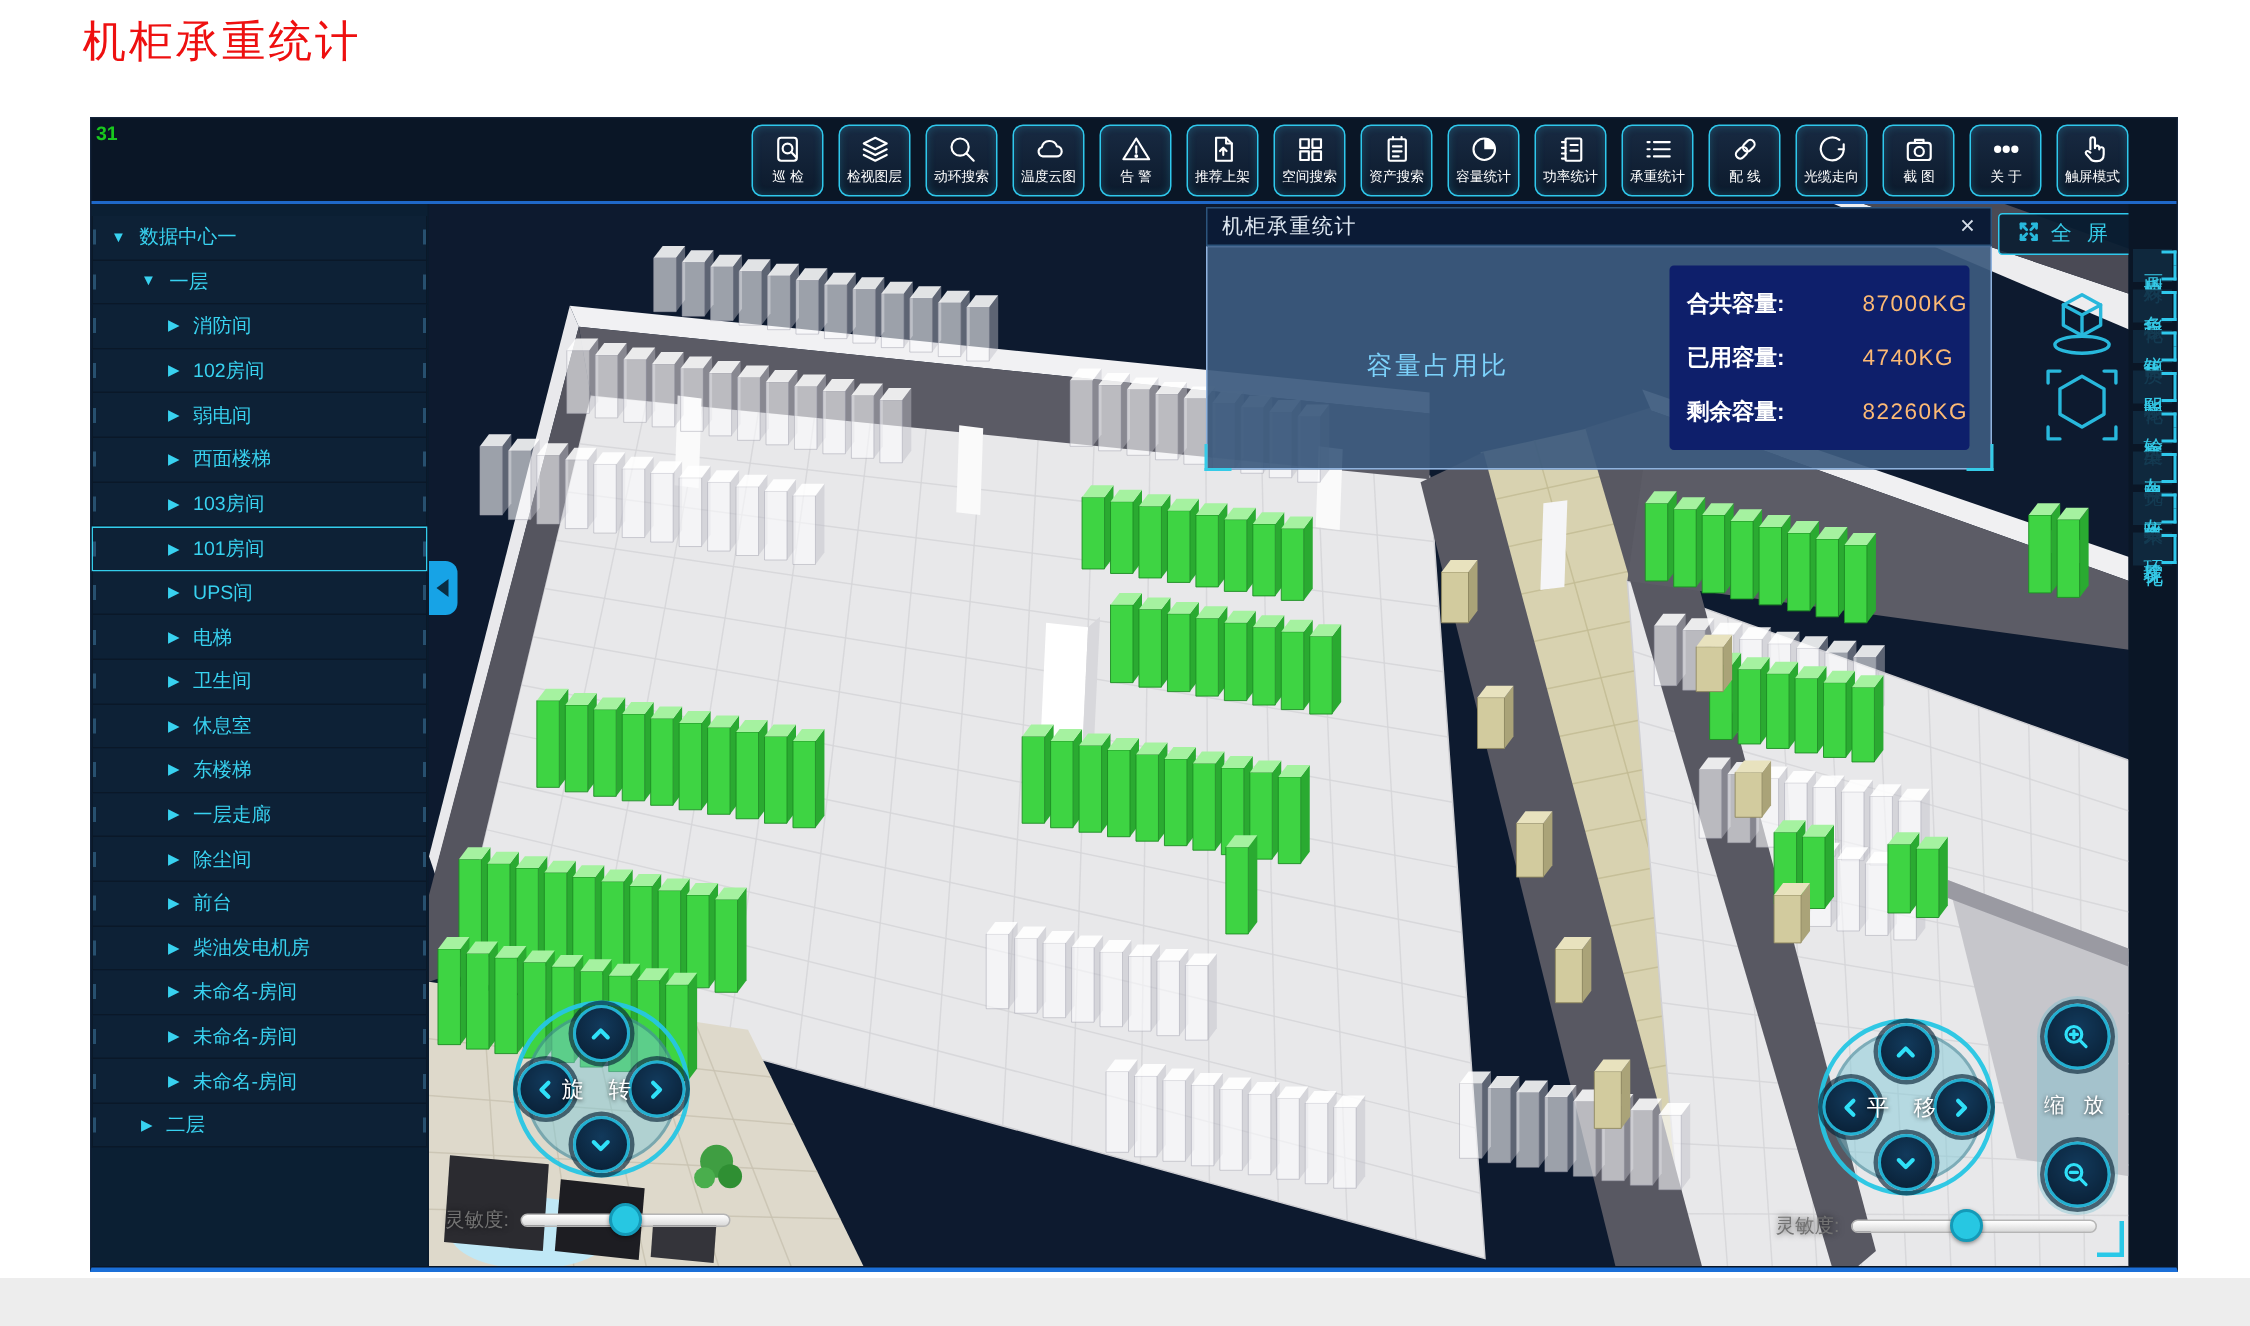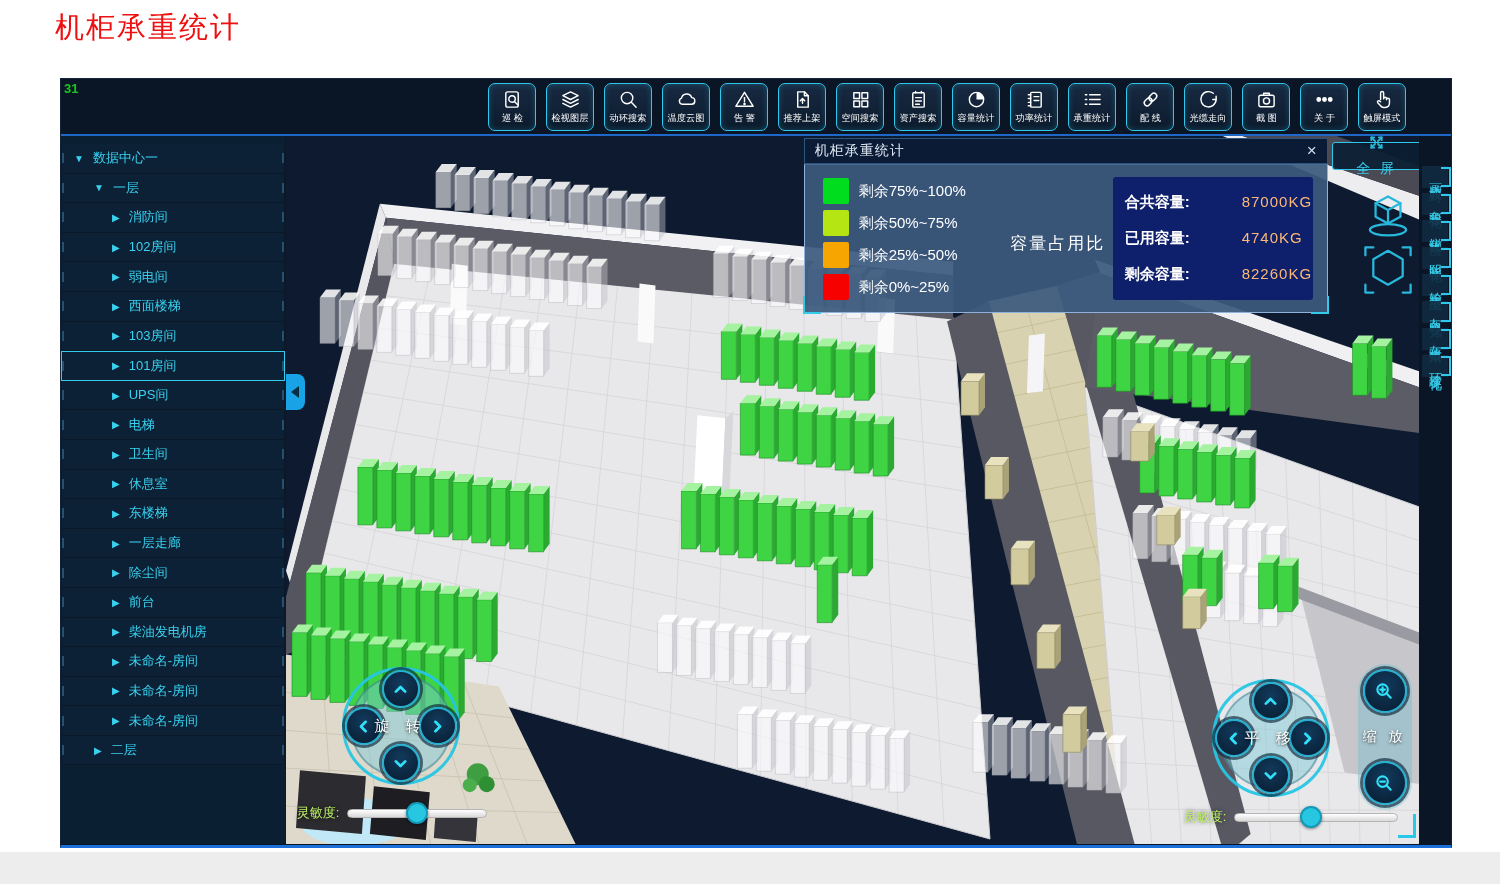--- a/index.html
+++ b/index.html
@@ -15,21 +15,21 @@
   
   .app {
     position: absolute; left: 60px; top: 78px;
     width: 1392px; height: 770px;
     background: #0a1626;
     border: 1px solid #13233a;
     border-bottom: 3px solid #1b6fd8;
   }
   .topbar { position: relative; height: 57px; background: #0a1626; border-bottom: 2px solid #1f68c8; }
   .fps { position: absolute; left: 3px; top: 2px; color: #19c81e; font-size: 13px; font-weight: bold; }
-  .toolbar { position: absolute; left: 427px; top: 4px; display: flex; gap: 10px; }
+  .toolbar { position: absolute; left: 440px; top: 4px; display: flex; gap: 10px; }
   .tbtn {
     width: 48px; height: 48px; border-radius: 7px; cursor: pointer;
     background: linear-gradient(#182a42, #0c1a2c);
     border: 1px solid #2fc8ec;
     box-shadow: inset 0 0 6px rgba(47,200,236,.25);
     display: flex; flex-direction: column; align-items: center; justify-content: center; gap: 1px;
     color: #fff; padding: 0;
   }
   .tbtn svg { width: 21px; height: 21px; display: block; }
   .tlabel { font-size: 10px; color: #fff; white-space: nowrap; transform: scale(.92); }
@@ -69,35 +69,35 @@
     content: ""; position: absolute; bottom: -2px; width: 16px; height: 16px;
   }
   .popup-body::before { left: -2px; border-left: 2px solid #35cbe8; border-bottom: 2px solid #35cbe8; }
   .popup-body::after { right: -2px; border-right: 2px solid #35cbe8; border-bottom: 2px solid #35cbe8; }
   .legend { padding: 13px 0 0 18px; width: 198px; }
   .lrow { display: flex; align-items: center; margin-bottom: 6px; }
   .lswatch { width: 26px; height: 26px; border-radius: 2px; margin-right: 10px; flex: none; }
   .llabel { color: #fff; font-size: 15px; white-space: nowrap; }
   .pcenter { flex: 1; display: flex; flex-direction: column; align-items: center; justify-content: center; }
   .pvalue { font-size: 57px; font-weight: bold; color: #16e124; line-height: 1; }
-  .pcap { margin-top: 9px; color: #ffffff; font-size: 17px; letter-spacing: 2px; }
+  .pcap { margin-top: 9px; color: #7dd3fc; font-size: 17px; letter-spacing: 2px; }
   .statsbox {
     width: 200px; margin: 12px 14px 12px 0; padding: 8px 12px;
     background: #0e1f6b; border-radius: 3px;
     display: flex; flex-direction: column; justify-content: space-around;
   }
   .stat { display: flex; align-items: baseline; font-size: 15px; gap: 44px; }
   .stat .sl { color: #fff; font-weight: bold; margin-right: 8px; white-space: nowrap; }
   .stat .sv { color: #fdba74; letter-spacing: 1px; }
   
   .fsbtn {
     position: absolute; left: 1046px; top: 6px; width: 90px; height: 28px;
     background: rgba(10,30,50,.9); border: 1px solid #2fc8ec; border-radius: 3px;
     display: flex; align-items: center; justify-content: center; gap: 7px;
-    color: #35cbe8; font-size: 14px; letter-spacing: 3px; cursor: pointer; flex-direction: column;
+    color: #35cbe8; font-size: 14px; letter-spacing: 3px; cursor: pointer;
   }
   .viewicon { position: absolute; width: 56px; height: 52px; cursor: pointer; background: none; border: none; }
   .viewicon svg { width: 100%; height: 100%; }
   
   .collapse {
     position: absolute; left: -1px; top: 238px; width: 20px; height: 36px;
     background: #17a3e6; border-radius: 0 8px 8px 0; border: none; cursor: pointer;
     display: flex; align-items: center; justify-content: center;
   }
   .collapse .tri { width: 0; height: 0; border-top: 6px solid transparent; border-bottom: 6px solid transparent; border-right: 8px solid #0a2d42; }
@@ -123,21 +123,21 @@
   .zoompanel {
     position: absolute; left: 1072px; top: 528px; width: 54px; height: 146px;
     background: rgba(110,190,205,.38); border-radius: 27px;
     display: flex; flex-direction: column; align-items: center; justify-content: space-between; padding: 5px 0;
   }
   .zbtn { width: 44px; height: 44px; flex: none; }
   .zbtn svg { width: 21px; height: 21px; }
   .zlabel { color: #fff; font-size: 14px; letter-spacing: 4px; text-shadow: 0 1px 3px rgba(0,0,0,.8); }
   
   .slider { position: absolute; display: flex; align-items: center; gap: 8px; }
-  .slabel { color: #bef264; font-size: 13px; text-shadow: 0 0 4px rgba(0,0,0,.7); white-space: nowrap; }
+  .slabel { color: #737373; font-size: 13px; text-shadow: 0 0 4px rgba(0,0,0,.7); white-space: nowrap; }
   .strack { position: relative; height: 9px; background: linear-gradient(#ffffff,#d9d9d9); border: 1px solid #b5b5b5; border-radius: 5px; cursor: pointer; }
   .sthumb { position: absolute; top: 50%; transform: translate(-50%,-50%); width: 22px; height: 22px;
     border-radius: 50%; background: #27c7e2; border: 2px solid #149ab8; box-shadow: 0 1px 3px rgba(0,0,0,.45); cursor: pointer; }
   .corner-br { position: absolute; right: 3px; bottom: 6px; width: 18px; height: 24px;
     border-right: 3px solid #29c8e8; border-bottom: 3px solid #29c8e8; }
   
   .rightmenu { width: 32px; background: #0a1626; padding-top: 30px; display: flex; flex-direction: column; align-items: center; }
   .rmitem {
     position: relative; width: 26px; margin-bottom: 5px; padding: 7px 0; cursor: pointer;
     background: rgba(16,42,64,.9); border: none;
@@ -1057,42 +1057,20 @@
           <polygon points="898,462 916,462 916,494 898,494" fill="#d2cb9e" stroke="#8f8860" stroke-width="0.6"></polygon>
           <polygon points="898,462 916,462 922,454 904,454" fill="#e8e2be"></polygon>
         </svg>
 
       <div class="popup">
         <div class="popup-head">
           <span class="ptitle">机柜承重统计</span>
           <button class="popup-close">×</button>
         </div>
         <div class="popup-body">
-          <div class="legend">
-
-              <div class="lrow">
-                <span class="lswatch" style="background: rgb(0, 220, 30);"></span>
-                <span class="llabel">剩余75%~100%</span>
-              </div>
-
-              <div class="lrow">
-                <span class="lswatch" style="background: rgb(181, 229, 19);"></span>
-                <span class="llabel">剩余50%~75%</span>
-              </div>
-
-              <div class="lrow">
-                <span class="lswatch" style="background: rgb(247, 165, 0);"></span>
-                <span class="llabel">剩余25%~50%</span>
-              </div>
-
-              <div class="lrow">
-                <span class="lswatch" style="background: rgb(246, 0, 0);"></span>
-                <span class="llabel">剩余0%~25%</span>
-              </div>
-            </div>
           <div class="pcenter">
             <div class="pcap">容量占用比</div>
           </div>
           <div class="statsbox">
 
               <div class="stat">
                 <span class="sl">合共容量:</span>
                 <span class="sv">87000KG</span>
               </div>
 

